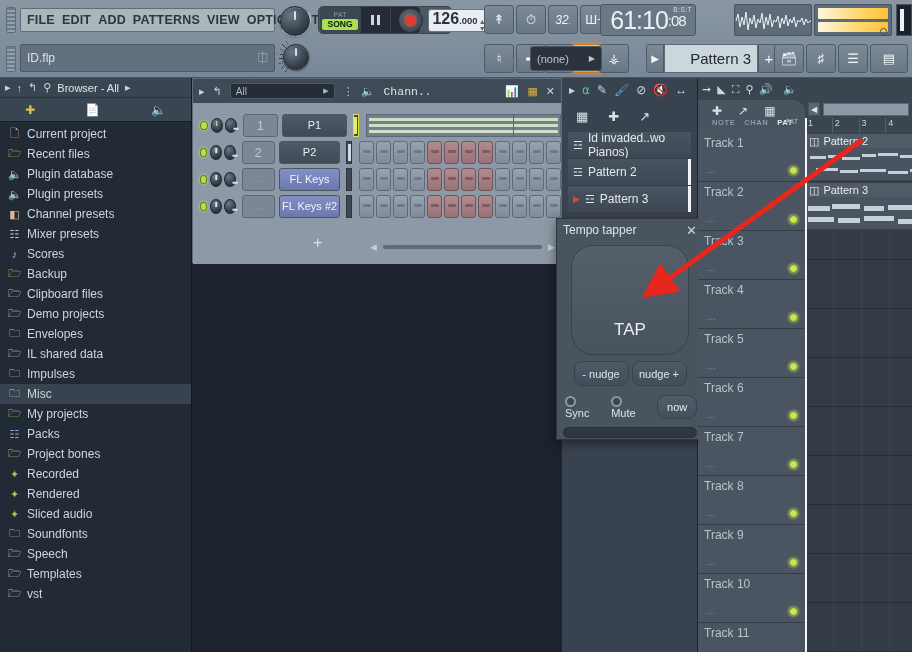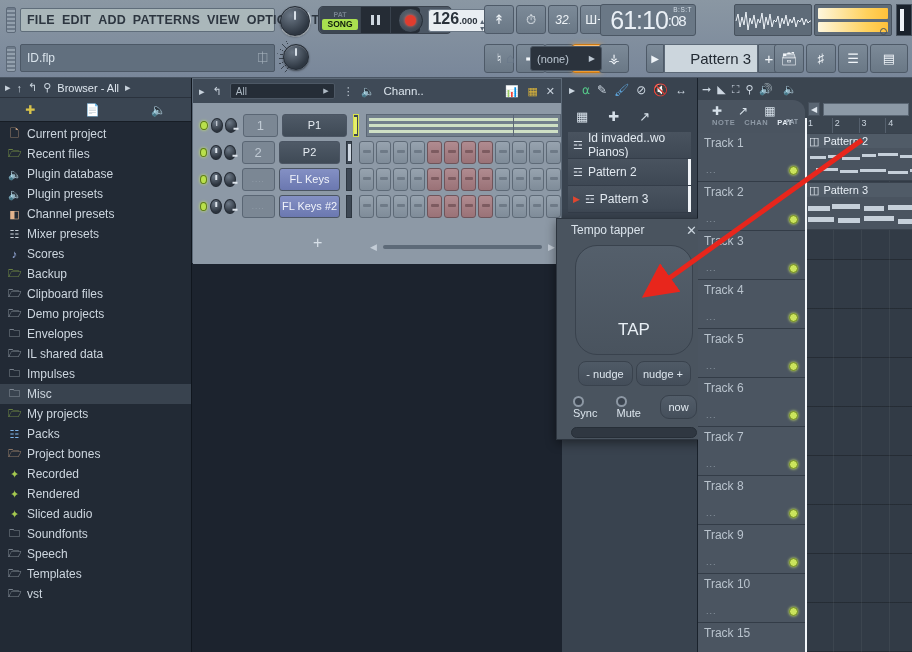--- a/index.html
+++ b/index.html
@@ -217,21 +217,21 @@
   .rack-tb {
     height:24px; background:#3f4a57; display:flex; align-items:center;
     gap:8px; padding:0 6px; color:#c8d2dc; font-size:11px;
   }
   .rack-filter {
     width:105px; height:16px; background:#252d37; border:1px solid #4d5865;
     border-radius:2px; display:flex; align-items:center; padding:0 5px;
     color:#aeb9c4; font-size:10px;
   }
   .rack-filter .ar{ margin-left:auto; font-size:7px;}
-  .rack-title { color:#dbe4ec; font-size:11.5px; }
+  .rack-title { color:#dbe4ec; font-size:11.5px;font-family:Liberation Mono, monospace; }
   .rack-body { padding:9px 0 0 4px; background:#8d99a6; height:161px; position:relative;}
   .ch-row { display:flex; align-items:center; height:26px; margin-bottom:1px; }
   .led {
     width:9px;height:9px;border-radius:50%;background:#b9e04b;
     border:1px solid #5c7a1a; box-shadow:0 0 3px #c9ec5a; margin:0 3px;
   }
   .miniknob {
     width:15px;height:15px;border-radius:50%;
     background:radial-gradient(circle at 35% 28%, #6d7987, #2c343e 72%);
     border:1px solid #242b34; margin-right:2px; position:relative;
@@ -293,21 +293,20 @@
   .pk-item .sq { font-size:11px; color:#dbe3ec; }
   .pk-item .play { color:#e0462f; font-size:9px; }
   .pk-item .edge { position:absolute; right:0; top:0; bottom:0; width:3px; background:#f0f4f8;}
   .pk-scroll { position:absolute; right:2px; top:2px; width:9px; height:13px; background:#5c6874; border:1px solid #46505c;}
 
   
   .tapper {
     position:absolute; left:556px; top:218px; width:148px; height:222px;
     background:#4a545f; border:1px solid #2d353f;
     box-shadow: 0 3px 10px rgba(0,0,0,.45);
-    padding-left: 8px;
   }
   .tp-title {
     height:22px; display:flex; align-items:center; padding:0 6px;
     color:#dae3eb; font-size:12px;
   }
   .tp-close { margin-left:auto; font-size:13px; color:#cbd5de; }
   .tp-pad {
     margin:4px auto 0; width:118px; height:110px; border-radius:22px;
     background:linear-gradient(#545f6b,#49535e);
     border:1px solid #39424d;
@@ -851,21 +850,21 @@
         <span class="nm">Track 9</span>
         <span class="dots">...</span>
         <span class="led2"></span>
       </div>
       <div class="track">
         <span class="nm">Track 10</span>
         <span class="dots">...</span>
         <span class="led2"></span>
       </div>
       <div class="track">
-        <span class="nm">Track 15</span>
+        <span class="nm">Track 11</span>
       </div>
     </div>
 
   <div class="grid">
     <div class="clip" style="top:0;">
       <div class="hd">
         <span>◫</span>
         <span>Pattern 2</span>
       </div>
       <div class="notes">

